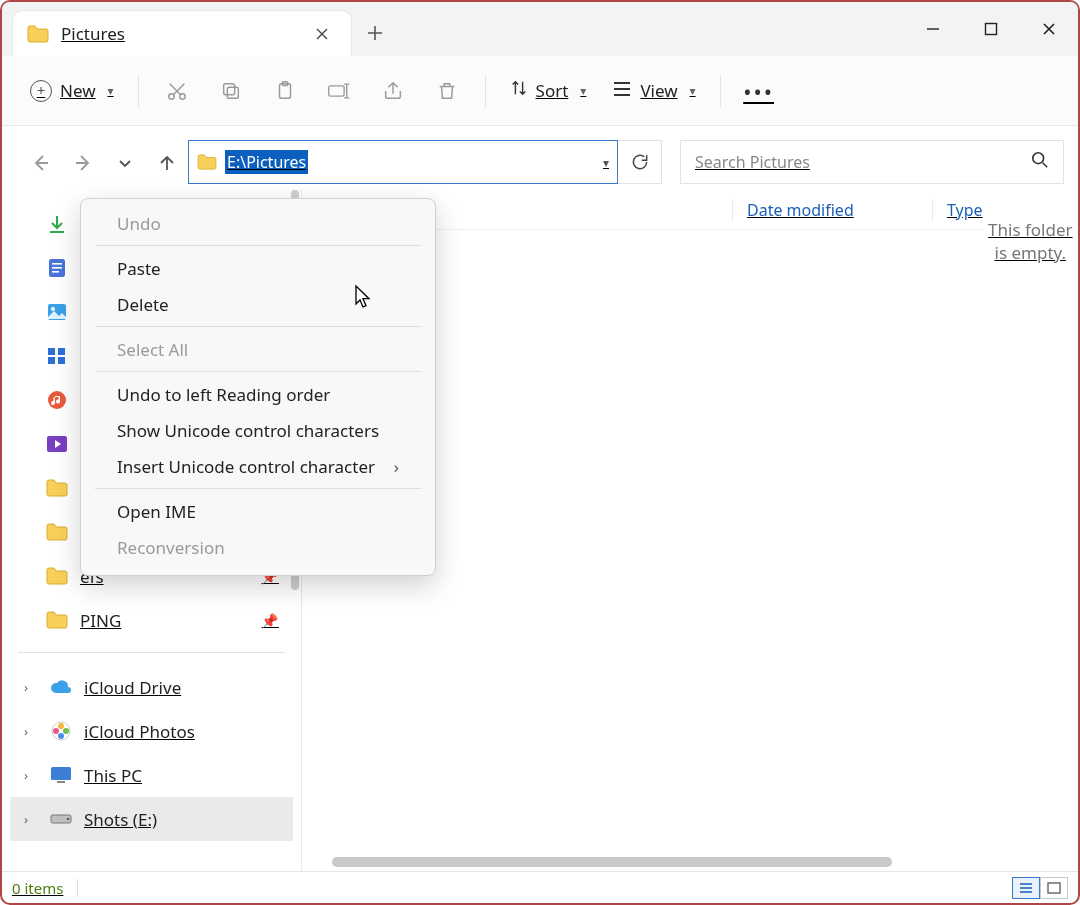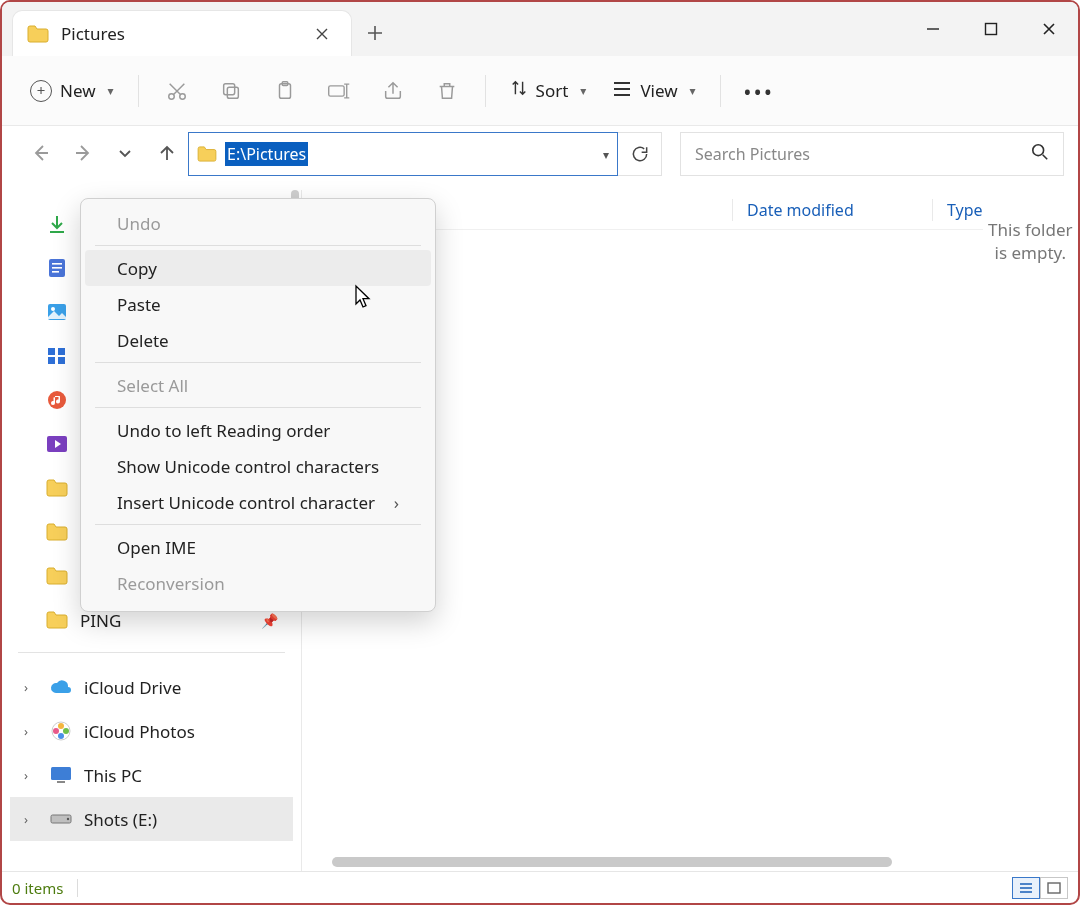--- a/index.html
+++ b/index.html
@@ -4,20 +4,21 @@
 <style>
   * { box-sizing: border-box; margin: 0; padding: 0; font-family: "Segoe UI", system-ui, sans-serif; }
   html, body { width: 1080px; height: 905px; overflow: hidden; }
   .window {
     width: 1080px; height: 905px;
     background: #fff;
     border: 2px solid #b14646;
     border-radius: 10px;
     display: flex; flex-direction: column;
     position: relative;
+    text-decoration: underline;
   }
 
   
   .titlebar {
     height: 54px;
     display: flex; align-items: flex-end;
     background: #f3f3f3;
     border-top-left-radius: 8px; border-top-right-radius: 8px;
   }
   .tab {
@@ -50,21 +51,21 @@
   .tb-btn { height: 40px; display:flex;align-items:center;justify-content:center; padding: 0 8px; border-radius:4px; color:#555;}
   .tb-btn.text { gap: 8px; font-size: 17px; color:#222;}
   .tb-btn.icononly { width:44px; color:#8a8a8a;}
   .tb-sep { width:1px; height:32px; background:#e2e2e2; margin: 0 6px;}
   .chev { font-size: 12px; color:#666; margin-left:4px;}
   .new-plus { width:22px;height:22px;border:1.6px solid #555;border-radius:50%;display:flex;align-items:center;justify-content:center;font-size:15px;line-height:1;color:#555;}
 
   
   .navrow {
     height: 64px;
-    display: flex; align-items: flex-start;
+    display: flex; align-items: flex-end;
     padding: 6px 14px 6px 18px;
   }
   .nav-btn { width: 42px; height: 42px; display:flex;align-items:center;justify-content:center; color:#555;}
   .nav-btn.dis { color:#b5b5b5;}
   .addrbox {
     flex: 0 0 430px; height: 44px;
     border: 1px solid #3a78c9;
     background:#fff;
     display:flex; align-items:center;
     padding: 0 8px;
@@ -473,23 +474,20 @@
           </svg>
         </div>
     </div>
   </div>
 
   <div class="ctxmenu">
     <div class="ctx-item disabled">
         <span>Undo</span>
       </div>
     <div class="ctx-sep"></div>
-    <div class="ctx-item hover">
-        <span>Copy</span>
-      </div>
     <div class="ctx-item">
         <span>Paste</span>
       </div>
     <div class="ctx-item">
         <span>Delete</span>
       </div>
     <div class="ctx-sep"></div>
     <div class="ctx-item disabled">
         <span>Select All</span>
       </div>

